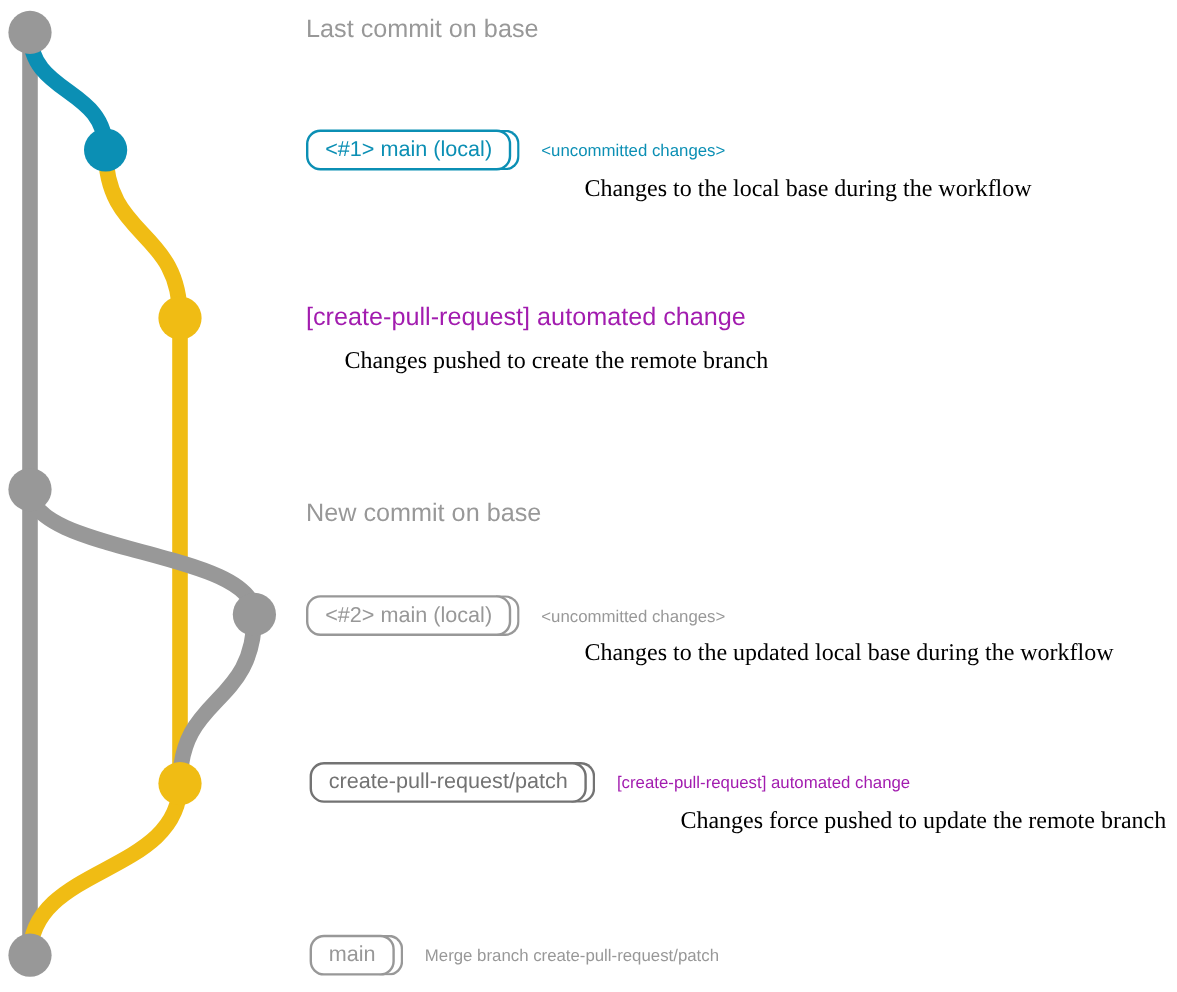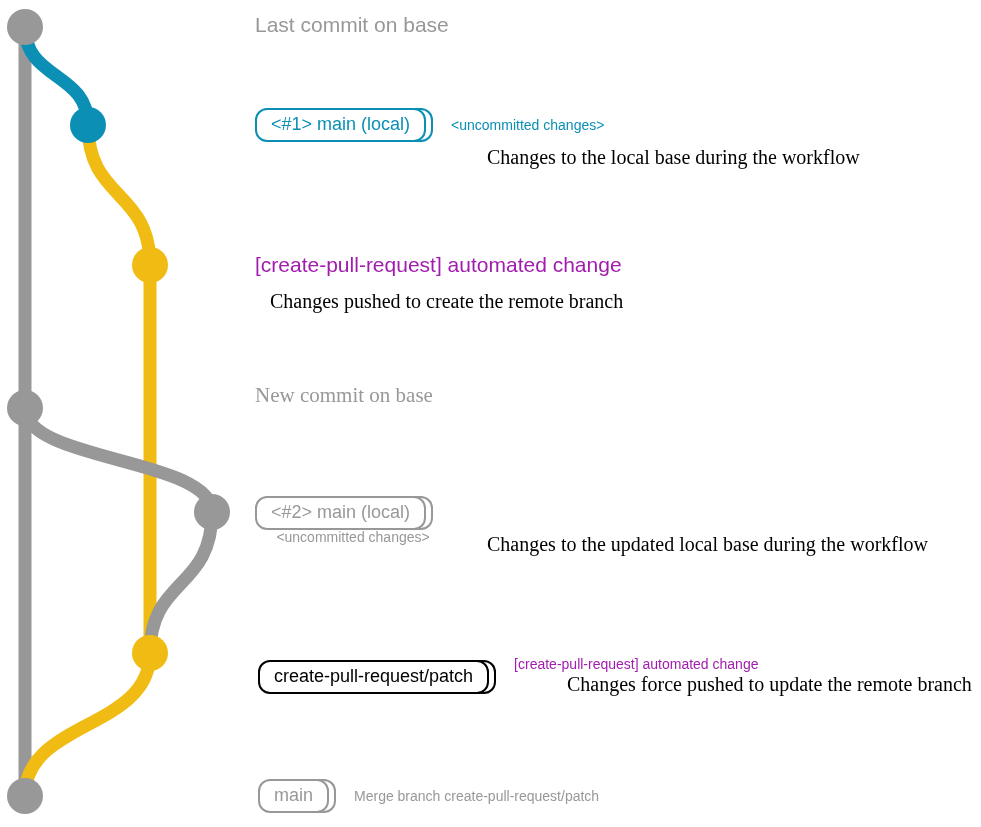--- a/index.html
+++ b/index.html
@@ -92,21 +92,21 @@
 
   .plain-label {
     position: absolute;
     font-size: 21px;
     white-space: nowrap;
   }
 
   
   .c-gray   { color: #989898; }
   .c-teal   { color: #0b8fb4; }
-  .c-yellow { color: #000000; margin-top: 25px; }
+  .c-yellow { color: #737373; }
   .c-yellow-text { color: #a21caf; }
 </style>
 </head>
 <body>
 
 <div id="diagram">
 
   <svg id="graph-svg" viewBox="0 0 981 827">
 
     <path d="M25,27 L25,796" stroke="#989898" stroke-width="13" fill="none" stroke-linecap="round"></path>
@@ -138,25 +138,25 @@
 
     <div class="row" style="left:255px; top:108px;">
       <span class="badge-wrap">
         <span class="badge c-teal">&lt;#1&gt; main (local)</span>
       </span>
       <span class="subject c-teal">&lt;uncommitted changes&gt;</span>
     </div>
     <div class="note" style="left:487px; top:146px;">Changes to the local base during the workflow</div>
 
     <div class="plain-label c-yellow-text" style="left:255px; top:253px;">[create-pull-request] automated change</div>
-    <div class="note" style="left:270px; top:290px;">Changes pushed to create the remote branch</div>
+    <div class="note" style="left:287px; top:290px;">Changes pushed to create the remote branch</div>
 
-    <div class="plain-label c-gray" style="left:255px; top:383px;font-family:Liberation Serif, serif;">New commit on base</div>
+    <div class="plain-label c-gray" style="left:255px; top:416px;">New commit on base</div>
 
-    <div class="row" style="left:255px; top:496px;flex-direction:column;">
+    <div class="row" style="left:255px; top:496px;">
       <span class="badge-wrap">
         <span class="badge c-gray">&lt;#2&gt; main (local)</span>
       </span>
       <span class="subject c-gray">&lt;uncommitted changes&gt;</span>
     </div>
     <div class="note" style="left:487px; top:533px;">Changes to the updated local base during the workflow</div>
 
     <div class="row" style="left:258px; top:635px;">
       <span class="badge-wrap">
         <span class="badge c-yellow">create-pull-request/patch</span>

